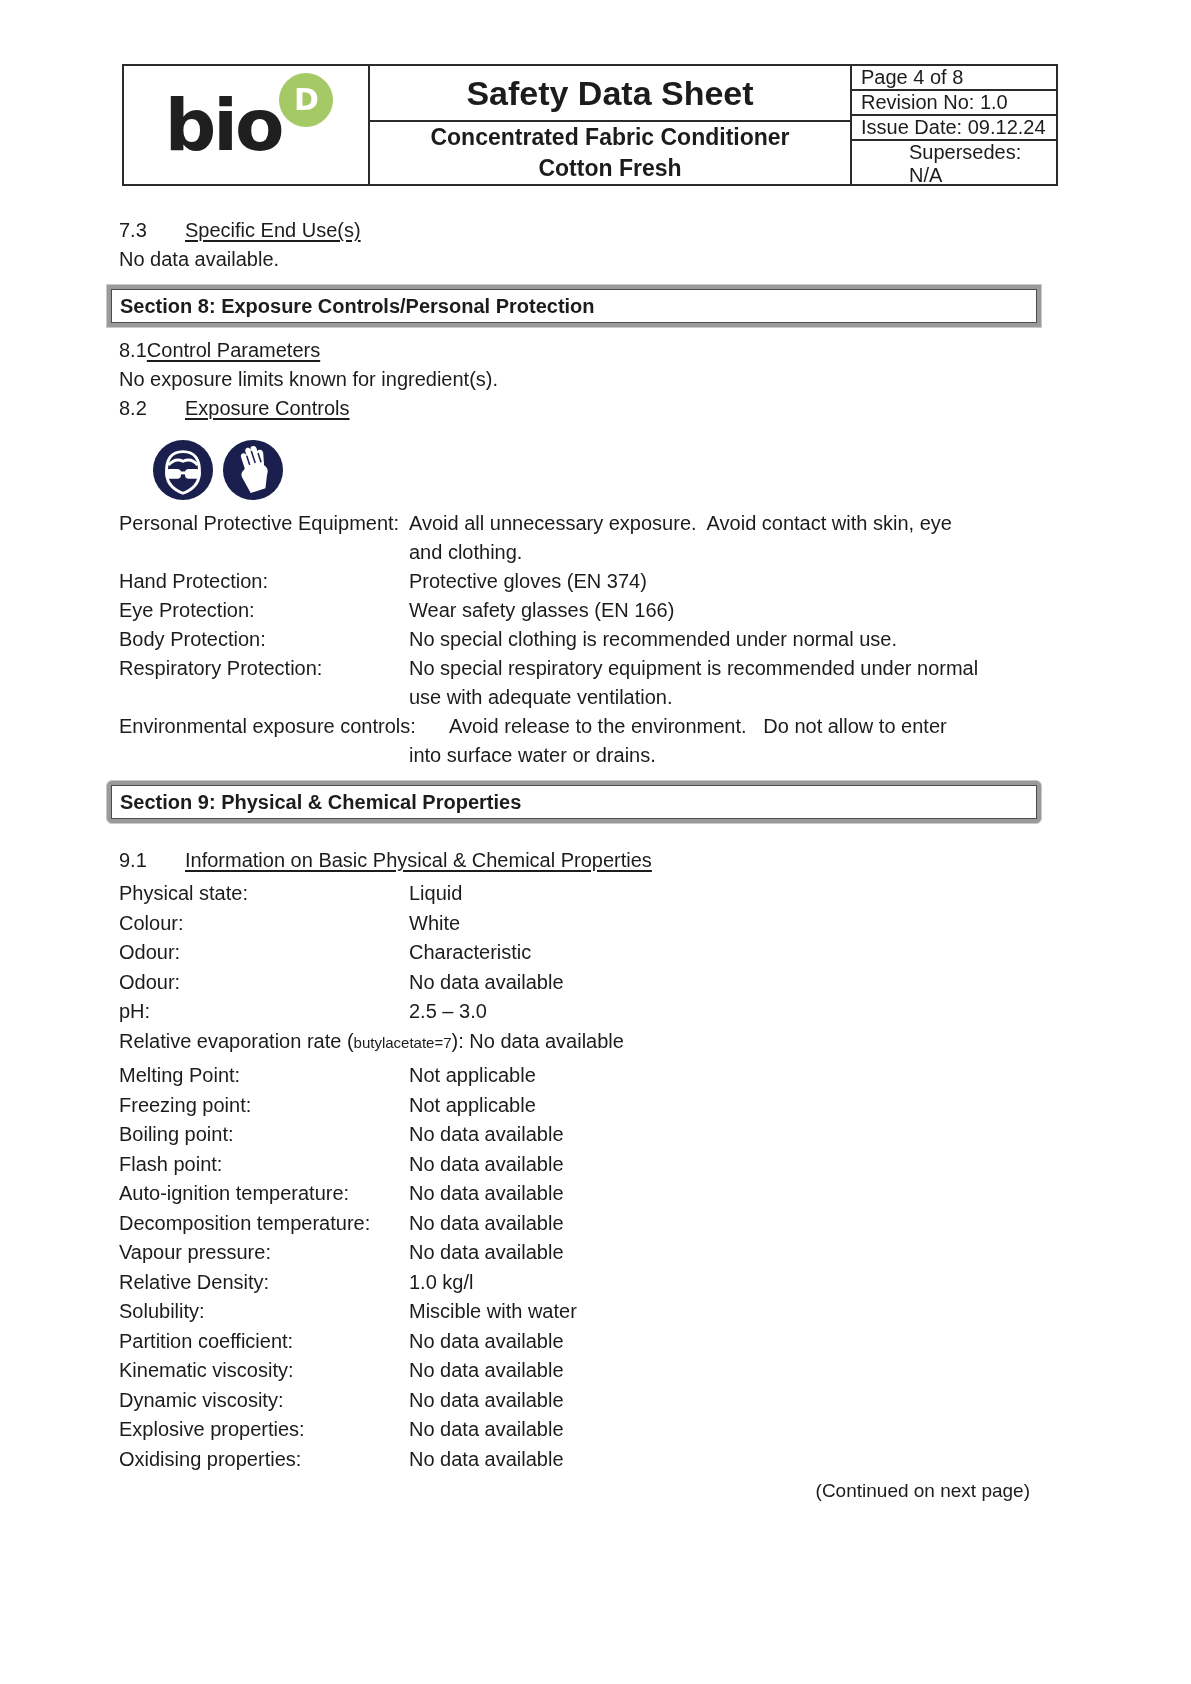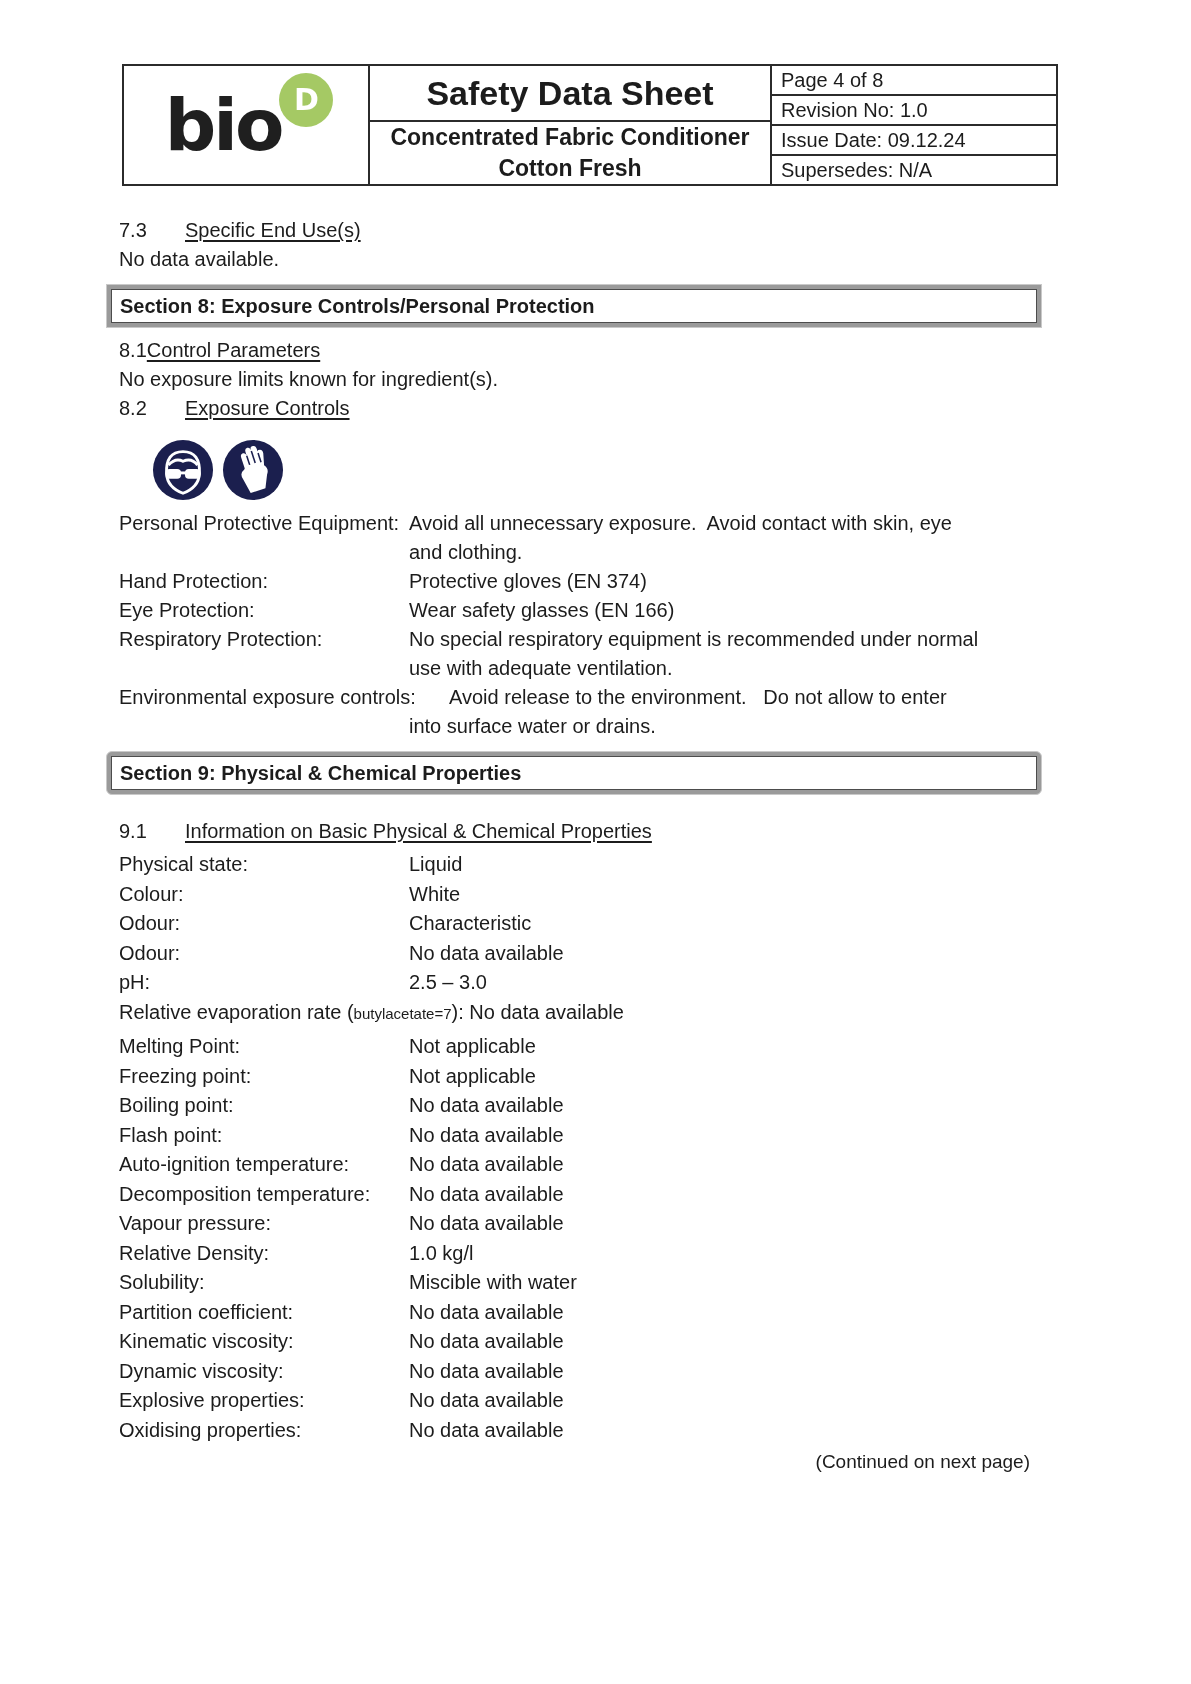--- a/index.html
+++ b/index.html
@@ -24,23 +24,23 @@
     background:#a5c964;color:#ffffff;display:flex;align-items:center;justify-content:center;
     font-size:30px;font-weight:bold;font-family:"DejaVu Sans",sans-serif;
   }
   .title-cell{flex:1;border-right:2px solid #2b2b2b;display:flex;flex-direction:column;text-align:center;justify-content:flex-end;}
   .title-main{
     height:59px;border-bottom:2px solid #2b2b2b;display:flex;align-items:center;justify-content:center;
     font-size:34px;font-weight:bold;box-sizing:border-box;
   }
   .title-sub{flex:1;display:flex;flex-direction:column;align-items:center;justify-content:center;
     font-size:23px;font-weight:bold;line-height:31px;}
-  .meta-cell{width:284px;display:flex;flex-direction:column;}
+  .meta-cell{width:204px;display:flex;flex-direction:column;}
   .meta-row{flex:1;display:flex;align-items:center;padding:0 0 0 9px;font-size:20px;border-bottom:2px solid #2b2b2b;}
-  .meta-row:last-child{border-bottom:none;}
+  .meta-row:last-child{border-bottom:none;margin-left:48px;}
 
   
   .content{position:absolute;left:106px;top:190px;width:936px;}
   .body-line{font-size:20px;line-height:29px;padding-left:13px;}
   .sec-heading{font-size:20px;line-height:29px;padding-left:13px;}
   .sec-heading.mt{margin-top:26px;}
   .sec-num{display:inline-block;min-width:66px;}
   .sec-num.nogap{min-width:0;}
   .underlined{text-decoration:underline;text-decoration-thickness:1.5px;text-underline-offset:3px;}
 
@@ -147,20 +147,24 @@
         <div class="def-row">
           <div class="def-label">Hand Protection:</div>
           <div class="def-value">Protective gloves (EN 374)</div>
         </div>
 
         <div class="def-row">
           <div class="def-label">Eye Protection:</div>
           <div class="def-value">Wear safety glasses (EN 166)</div>
         </div>
 
+        <div class="def-row">
+          <div class="def-label">Body Protection:</div>
+          <div class="def-value">No special clothing is recommended under normal use.</div>
+        </div>
 
         <div class="def-row">
           <div class="def-label">Respiratory Protection:</div>
           <div class="def-value">No special respiratory equipment is recommended under normal use with adequate ventilation.</div>
         </div>
 
         <div class="def-row">
           <div class="def-label">Environmental exposure controls:</div>
           <div class="def-value indent-first">Avoid release to the environment.   Do not allow to enter into surface water or drains.</div>
         </div>

